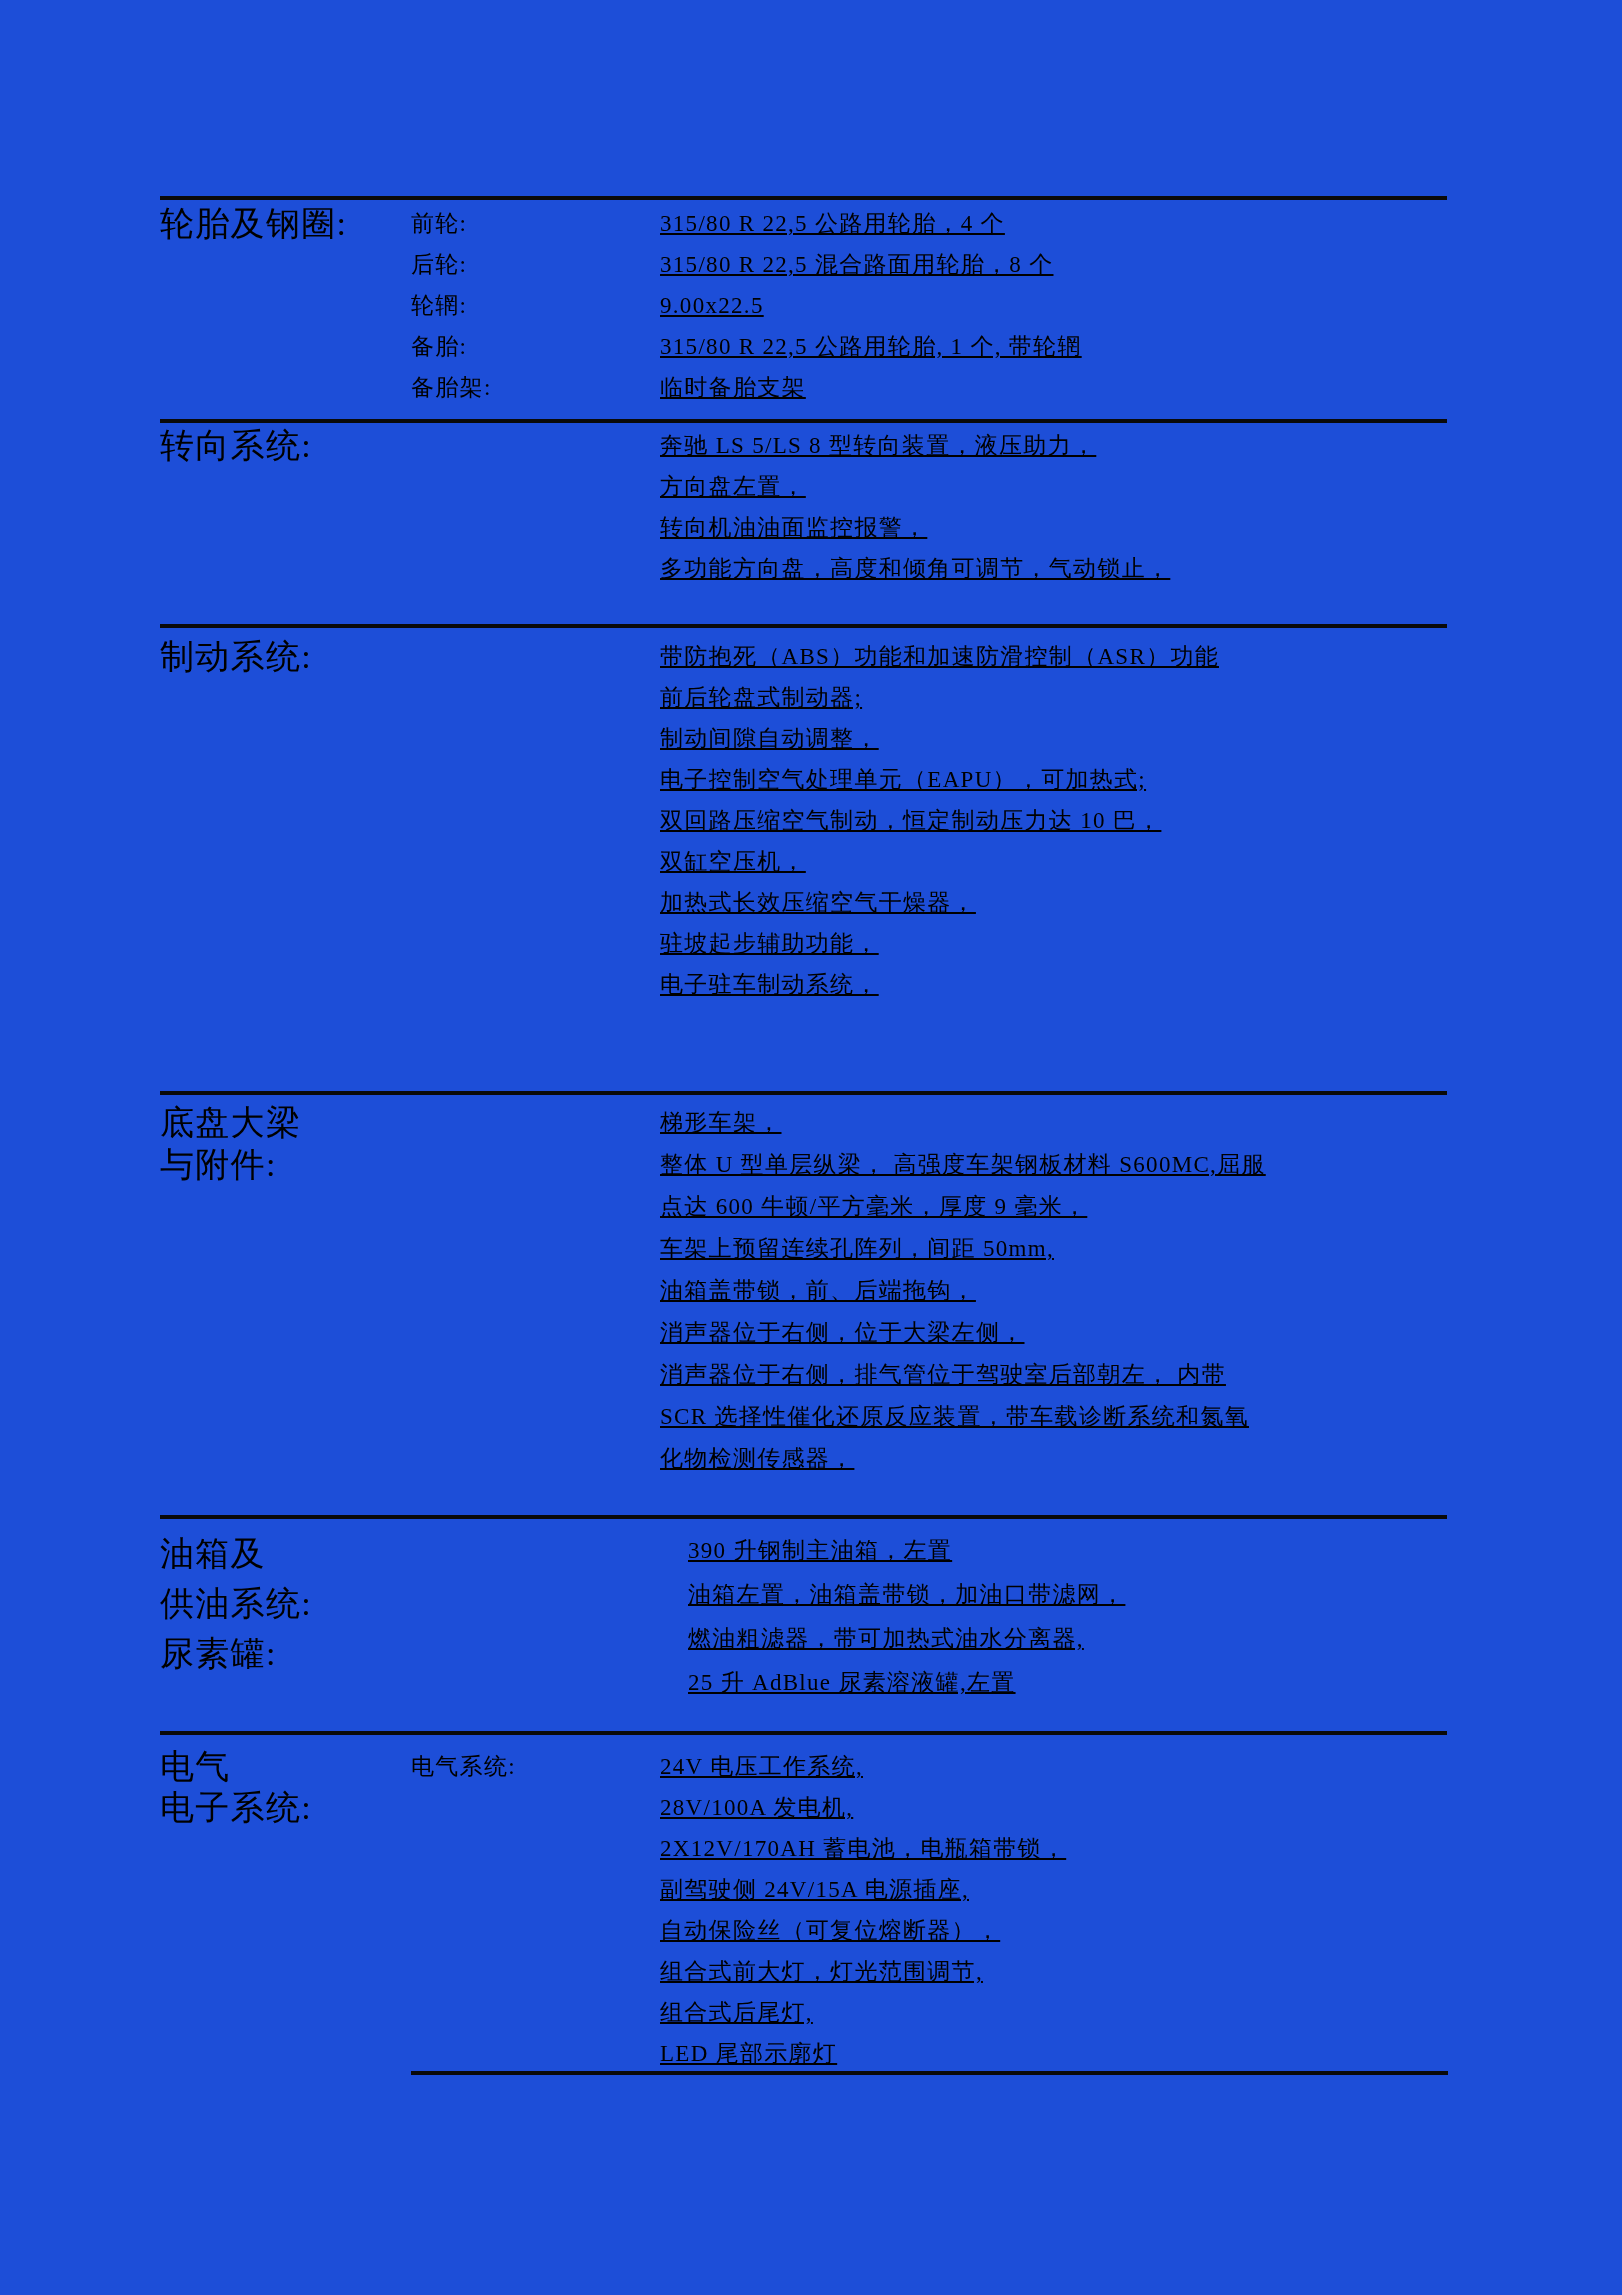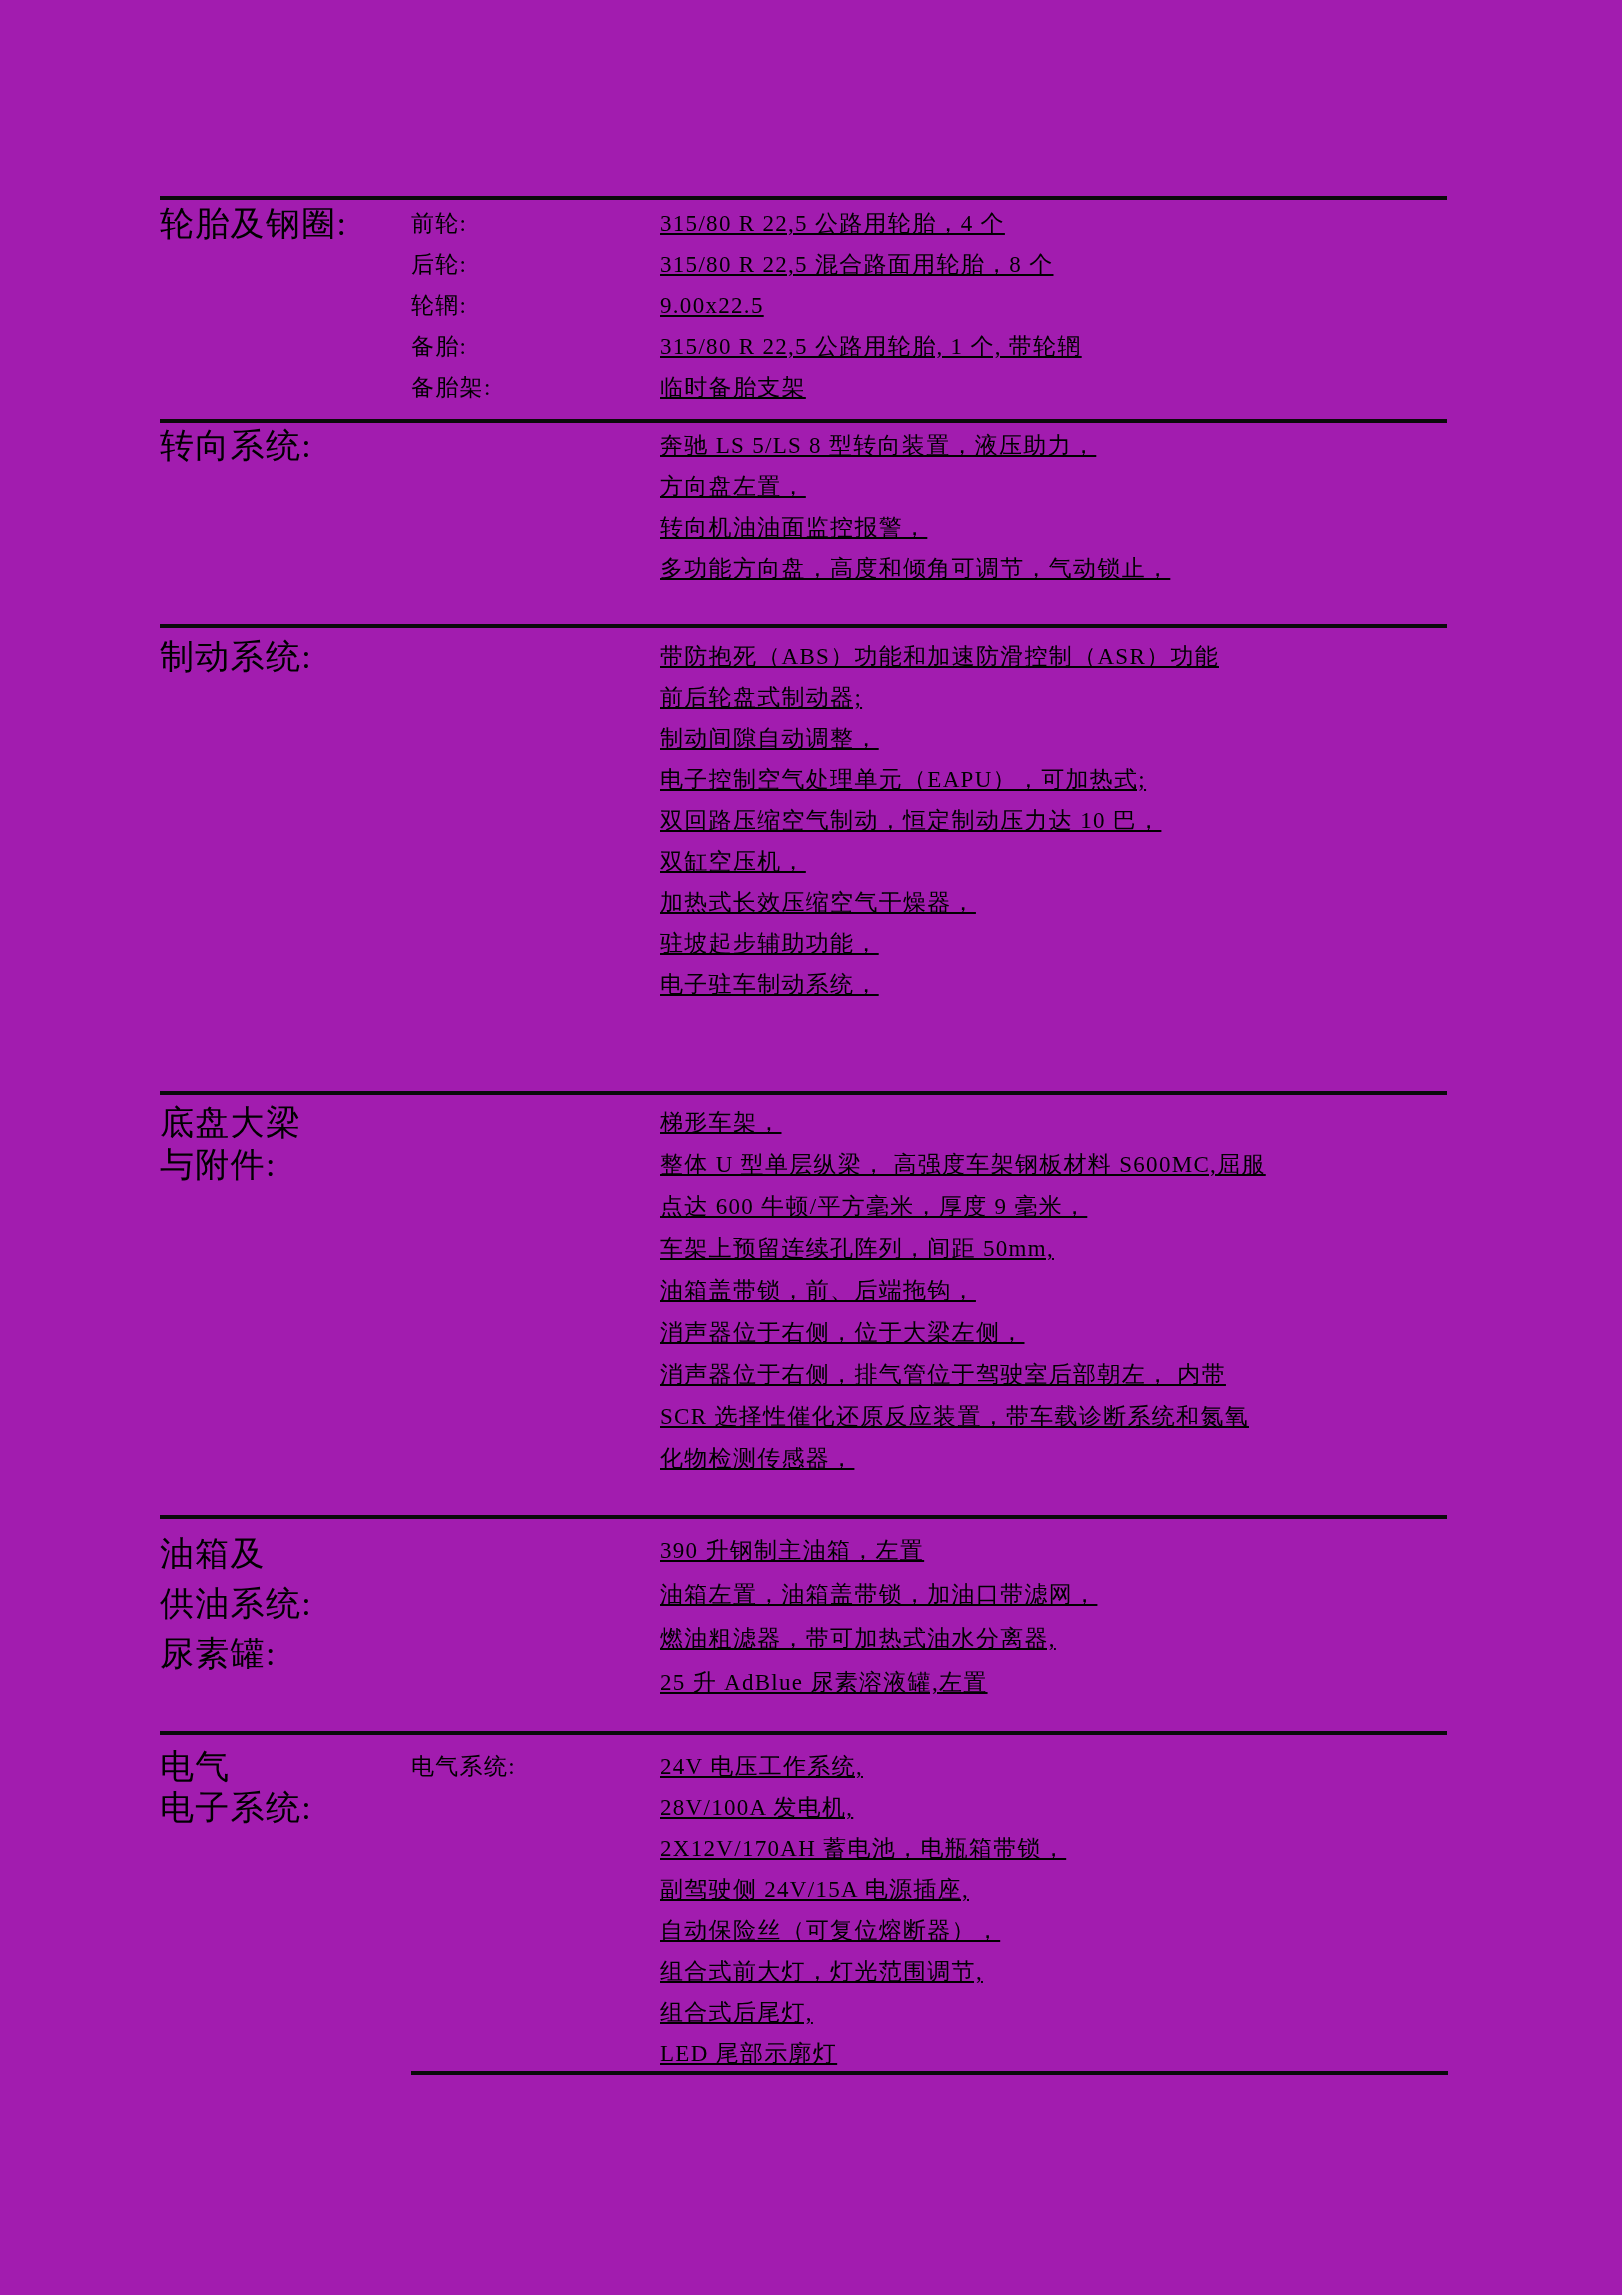--- a/index.html
+++ b/index.html
@@ -2,21 +2,21 @@
 <html style="font-size:10.5px"><head>
 <meta charset="utf-8">
 <title>Vehicle Specification Sheet</title>
 <style>
   html,body{margin:0;padding:0;background:#e8e8e8;}
   .page{
     position:relative;
     width:1622px;
     height:2295px;
     margin:0 auto;
-    background:#a21caf;
+    background:#1d4ed8;
     color:#000;
     font-family:"Liberation Serif","DejaVu Serif",serif;
     overflow:hidden;
   }
   .rule{
     position:absolute;
     left:160px;
     width:1287px;
     height:3.9px;
     background:#0a0a0a;
@@ -43,21 +43,21 @@
 
   .line{
     white-space:nowrap;
     font-size:23px;
     letter-spacing:1.3px;
     line-height:41px;
   }
   .label-col .line{font-size:34px;}
 
   .sec4 .line{line-height:42px;}
-  .sec5 .val-col .line{line-height:44px;}
+  .sec5 .val-col .line{line-height:44px;margin-left:28px;}
   .sec5 .label-col .line{line-height:50px;}
   .sec6 .line{line-height:41px;}
 </style>
 </head>
 <body>
 
 <div class="page">
 
   <div class="rule r1"></div>
   <div class="rule r2"></div>

